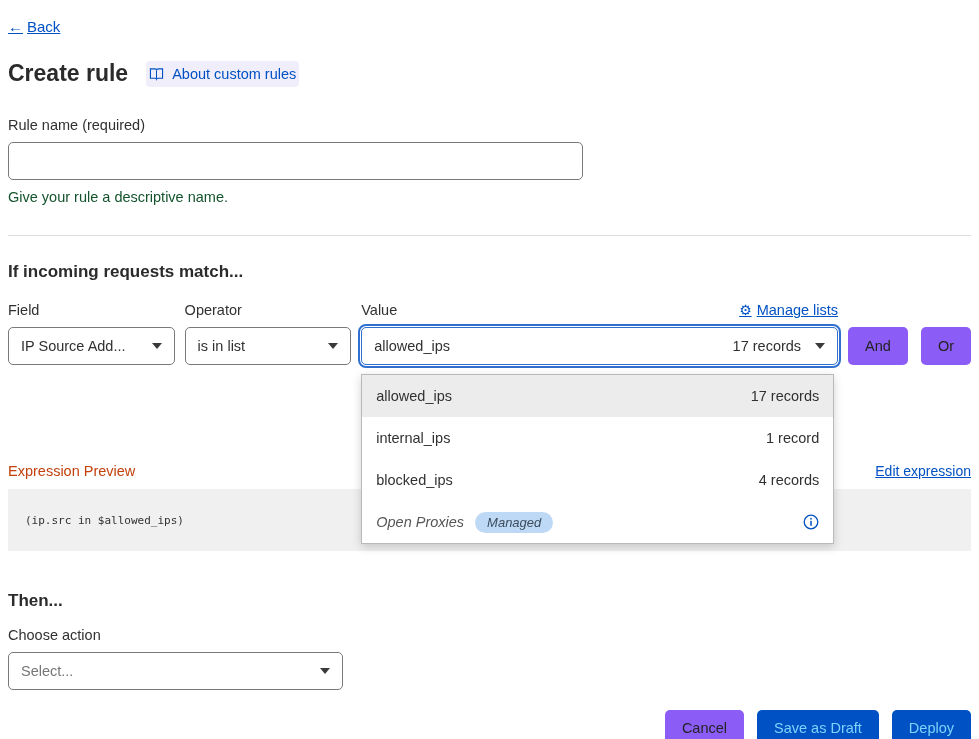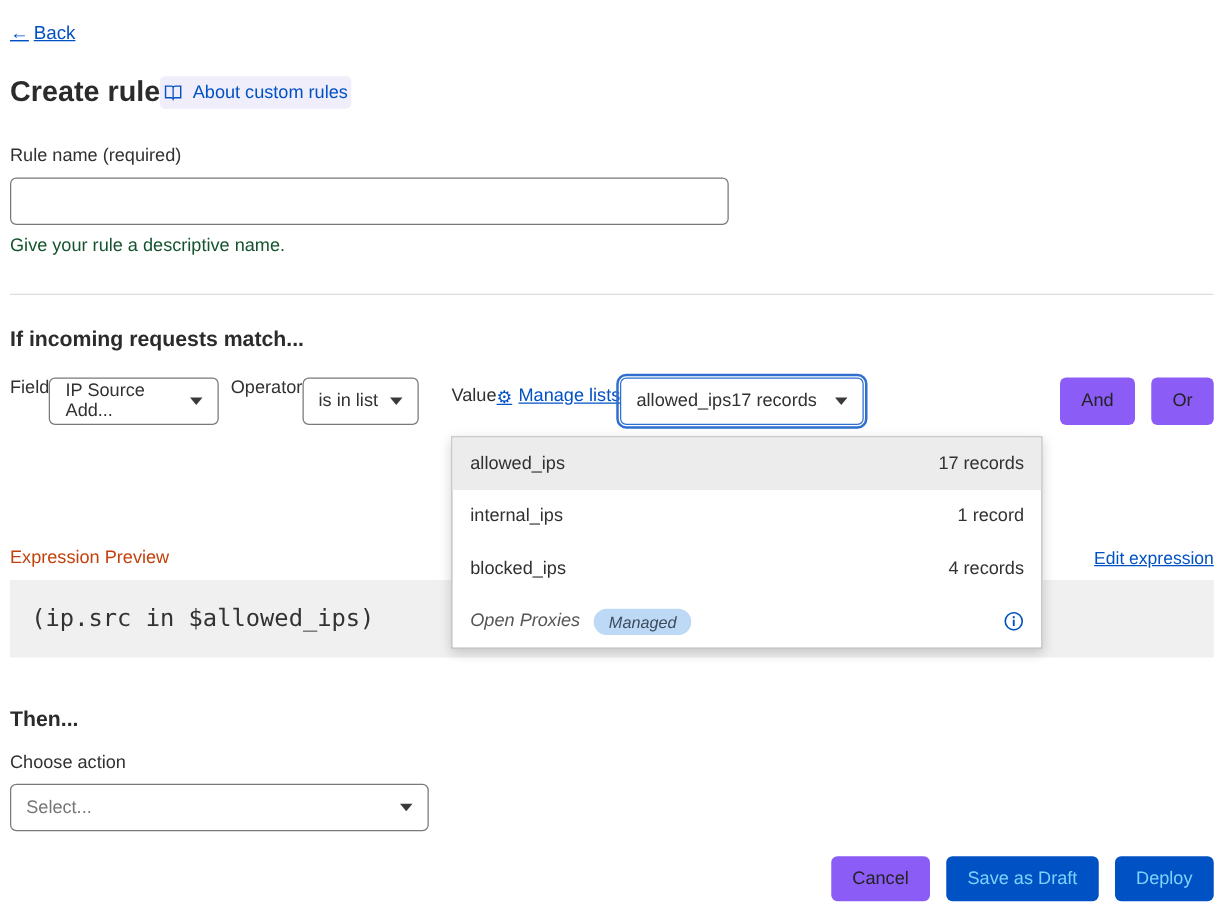--- a/index.html
+++ b/index.html
@@ -18,21 +18,21 @@
     color: #0051c3;
     text-decoration: underline;
     cursor: pointer;
   }
   .back-link {
     display: inline-flex; align-items: center; gap: 4px;
     font-size: 15px;
   }
   .back-link .arrow { text-decoration: underline; }
 
-  .title-row { margin-top: 25px; display: flex; align-items: center; }
+  .title-row { margin-top: 25px; display: flex; align-items: center; gap: 18px; }
   .page-title { font-size: 23px; font-weight: bold; margin: 0; color: #2b2b2b; }
   .about-pill {
     display: inline-flex; align-items: center; gap: 8px;
     background: #f0eefb; color: #0051c3;
     padding: 5px 3px; border-radius: 4px;
     font-size: 14.5px; text-decoration: none; cursor: pointer;
   }
 
   .form-label { display: block; font-size: 14.5px; color: #313131; }
   .rule-name-label { margin-top: 30px; }
@@ -43,21 +43,21 @@
     font-family: "Liberation Sans", sans-serif; font-size: 14px;
     padding: 0 12px; color: #313131; outline: none;
   }
   .helper-text { margin-top: 9px; color: #14532d; font-size: 14.5px; }
 
   .divider { border: none; border-top: 1px solid #dedede; margin: 30px 0 0 0; }
 
   .section-heading { font-size: 17px; font-weight: bold; margin: 26px 0 0 0; color: #2b2b2b; }
 
   .match-row { display: flex; align-items: flex-end; margin-top: 20px; gap: 10px; }
-  .col { display: flex; flex-direction: row; }
+  .col { display: flex; flex-direction: column; }
   .col .form-label { margin-bottom: 9px; }
   .col-field, .col-operator { width: 167px; }
   .col-value { width: 478px; position: relative; }
 
   .select {
     height: 38px; border: 1px solid #797979; border-radius: 5px;
     background: #fff; cursor: pointer;
     display: flex; align-items: center; justify-content: space-between;
     padding: 0 12px; font-size: 14.5px; color: #313131;
   }
@@ -119,21 +119,21 @@
     margin-top: 98px;
     display: flex; justify-content: space-between; align-items: center;
   }
   .expr-label { font-size: 14.5px; color: #c2410c; }
   .code-block {
     margin-top: 10px; height: 62px; background: #f0f0f0;
     display: flex; align-items: center; padding: 0 17px;
   }
   .code-text {
     font-family: "DejaVu Sans Mono", monospace;
-    font-size: 19px; color: #323232;
+    font-size: 11px; color: #323232;
   }
 
   .then-heading { margin-top: 40px; }
   .action-label { margin-top: 16px; }
   .action-select { margin-top: 9px; width: 335px; gap: 16px; }
   .placeholder { color: #767676; }
 
   .footer-actions {
     display: flex; justify-content: flex-end; align-items: center;
     gap: 13px; margin-top: 20px;

